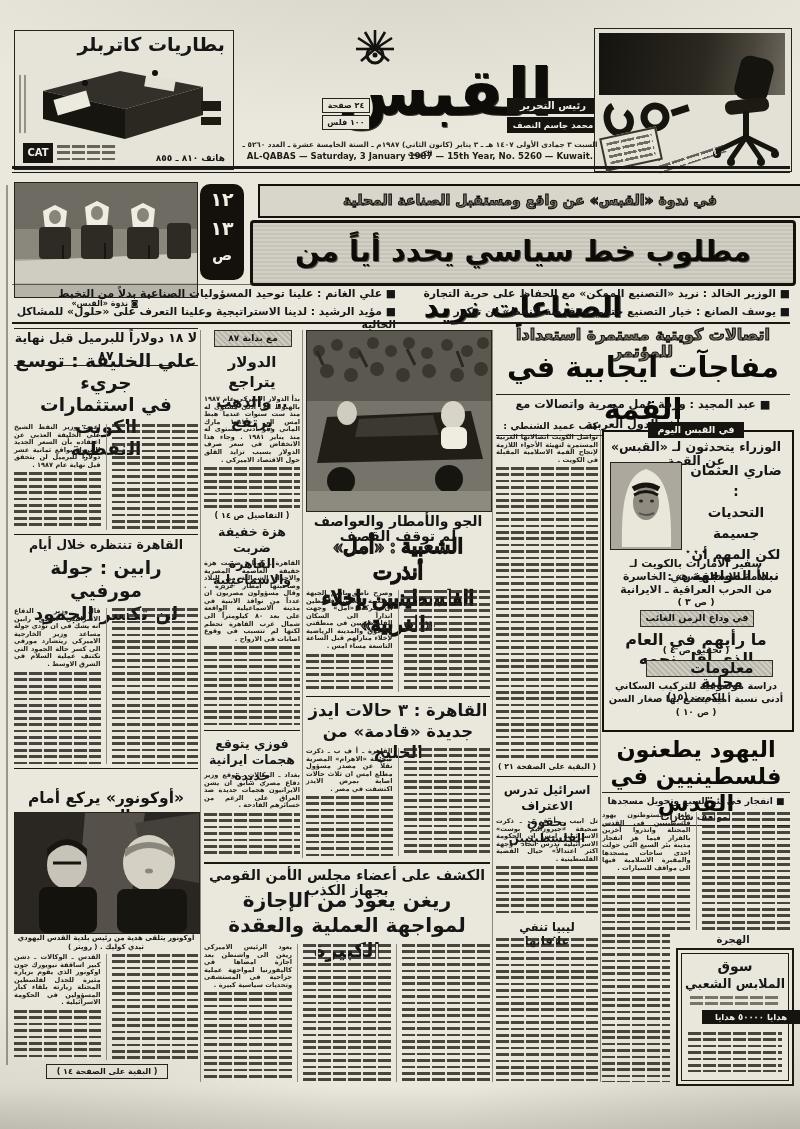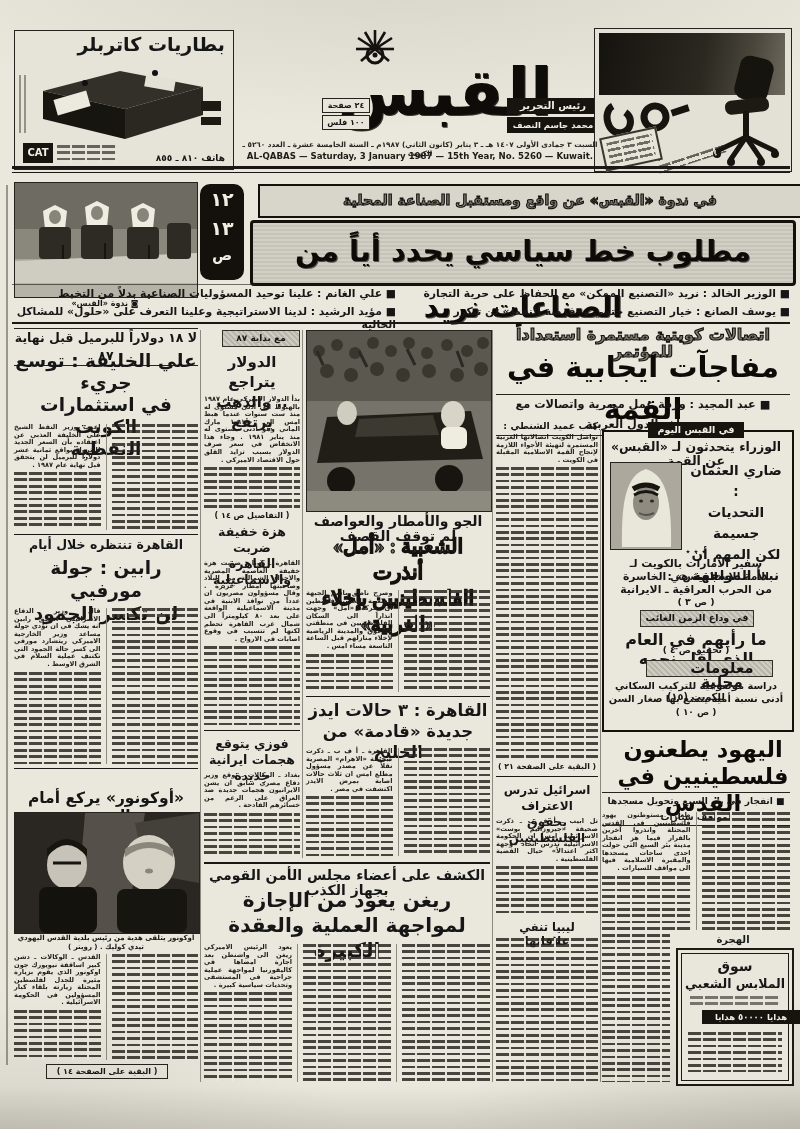--- a/index.html
+++ b/index.html
@@ -233,21 +233,21 @@
         <p class="lead">القدس ـ الوكالات ـ دشن كبير اساقفة نيويورك جون اوكونور الذي يقوم بزيارة مثيرة للجدل لفلسطين المحتلة زيارته بلقاء كبار المسؤولين في الحكومة الاسرائيلية .</p>
         <div class="tx grow"></div>
       </div>
     <div class="vline"></div>
     <div class="cell">
         <div class="tx grow"></div>
       </div>
   </div>
   <div class="abs rtl note" style="left:46px;top:1064px;width:120px;height:13px;border:1px solid #26231e;font-size:8px;line-height:13px;">( البقية على الصفحة ١٤ )</div>
 
-  <div class="abs rtl gband" style="left:222px;top:330px;width:76px;height:15px;font-size:9px;line-height:14px;">مع بداية ٨٧</div>
+  <div class="abs rtl gband" style="left:214px;top:330px;width:76px;height:15px;font-size:9px;line-height:14px;">مع بداية ٨٧</div>
   <div class="abs rtl ctr" style="left:204px;top:352px;width:96px;font-size:15px;font-weight:900;letter-spacing:-0.6px;line-height:20px;">
     <div>الدولار يتراجع</div>
     <div>.. والذهب يرتفع</div>
   </div>
   <div class="abs rtl" style="left:204px;top:396px;width:96px;height:112px;display:flex;flex-direction:column;">
     <p class="lead">بدأ الدولار الاميركي عام ١٩٨٧ بالهبوط الى أدنى مستوى له منذ ست سنوات عندما هبط امس الى ١,٩١٨٠ مارك الماني وهو أدنى مستوى له منذ يناير ١٩٨١ . وجاء هذا الانخفاض في سعر صرف الدولار بسبب تزايد القلق حول الاقتصاد الاميركي .</p>
     <div class="tx grow"></div>
   </div>
   <div class="abs rtl note" style="left:204px;top:511px;width:96px;font-size:8px;">( التفاصيل ص ١٤ )</div>
   <div class="abs rtl ctr" style="left:204px;top:524px;width:96px;font-size:12.5px;font-weight:900;line-height:16px;letter-spacing:-0.5px;">
@@ -407,21 +407,21 @@
   <div class="abs rtl ctr b" style="left:606px;top:583px;width:180px;font-size:10.8px;">من الحرب العراقية ـ الايرانية</div>
   <div class="abs rtl ctr b" style="left:606px;top:596px;width:180px;font-size:9.5px;">( ص ٣ )</div>
   <div class="abs rtl gband" style="left:640px;top:610px;width:112px;height:15px;font-size:9.5px;line-height:14px;">في وداع الزمن الغائب</div>
   <div class="abs rtl ctr b" style="left:606px;top:630px;width:180px;font-size:16px;">ما رأيهم في العام الذي أفل نجمه</div>
   <div class="abs rtl ctr" style="left:606px;top:645px;width:180px;font-size:9px;font-weight:bold;">( تحقيق ص ٤ )</div>
   <div class="abs rtl gband" style="left:646px;top:660px;width:100px;height:15px;font-size:15px;line-height:14px;padding-left:25px;">معلومات محلية</div>
   <div class="abs rtl ctr b" style="left:606px;top:680px;width:180px;font-size:9.8px;">دراسة موضوعية للتركيب السكاني للكويت (١٥)</div>
   <div class="abs rtl ctr b" style="left:606px;top:693px;width:180px;font-size:9.8px;">أدنى نسبة أمية يتمتع بها صغار السن</div>
   <div class="abs rtl ctr b" style="left:606px;top:707px;width:180px;font-size:9px;">( ص ١٠ )</div>
 
-  <div class="abs rtl ctr" style="left:602px;top:736px;width:188px;font-size:22.5px;font-weight:900;letter-spacing:-1px;line-height:27px;color:#0d0b08;margin-left:7px;">
+  <div class="abs rtl ctr" style="left:602px;top:736px;width:188px;font-size:22.5px;font-weight:900;letter-spacing:-1px;line-height:27px;color:#0d0b08;">
     <div>اليهود يطعنون</div>
     <div>فلسطينيين في القدس</div>
   </div>
   <div class="abs rtl ctr kick-tb b" style="left:602px;top:792px;width:188px;font-size:9px;line-height:16px;letter-spacing:-0.2px;">■ انفجار في بئر السبع وتحويل مسجدها لمواقف سيارات</div>
   <div class="abs rtl colpair" style="left:602px;top:812px;width:188px;height:118px;">
     <div class="cell">
         <p class="lead">طعن مستوطنون يهود فلسطينيين في القدس المحتلة وانذروا آخرين بالفرار فيما هز انفجار مدينة بئر السبع التي حولت احدى ساحات مسجدها والمقبرة الاسلامية فيها الى مواقف للسيارات .</p>
         <div class="tx grow"></div>
       </div>
     <div class="vline"></div>

